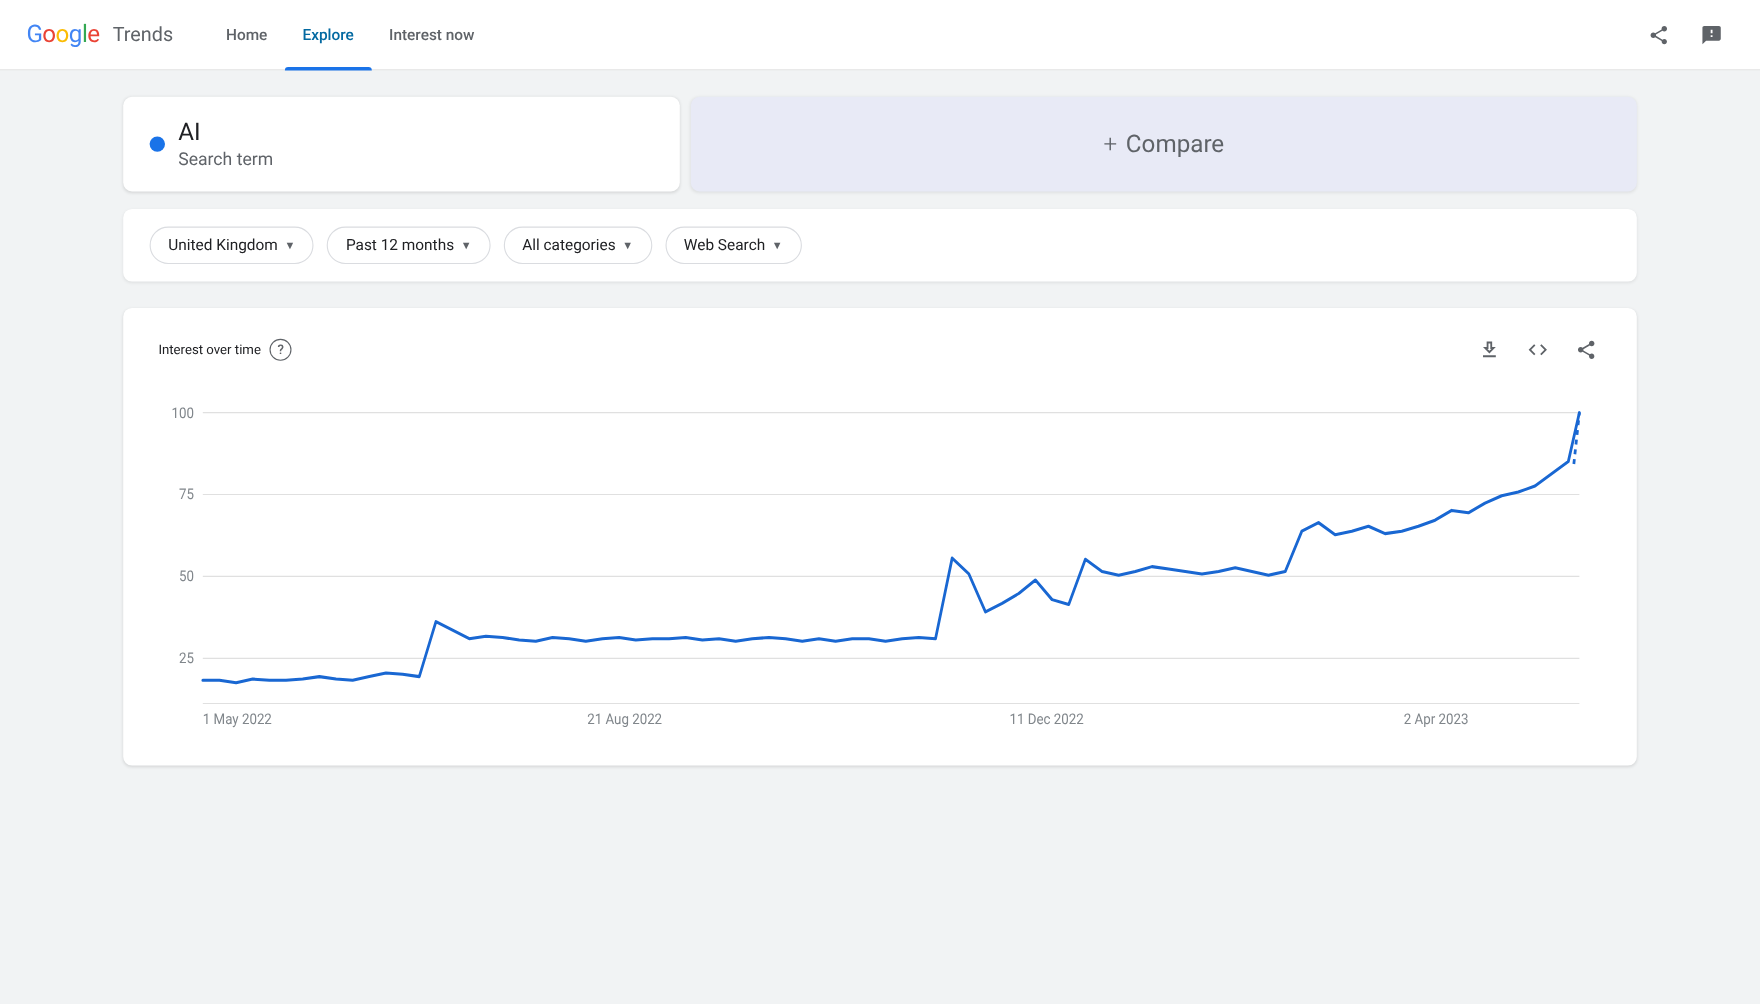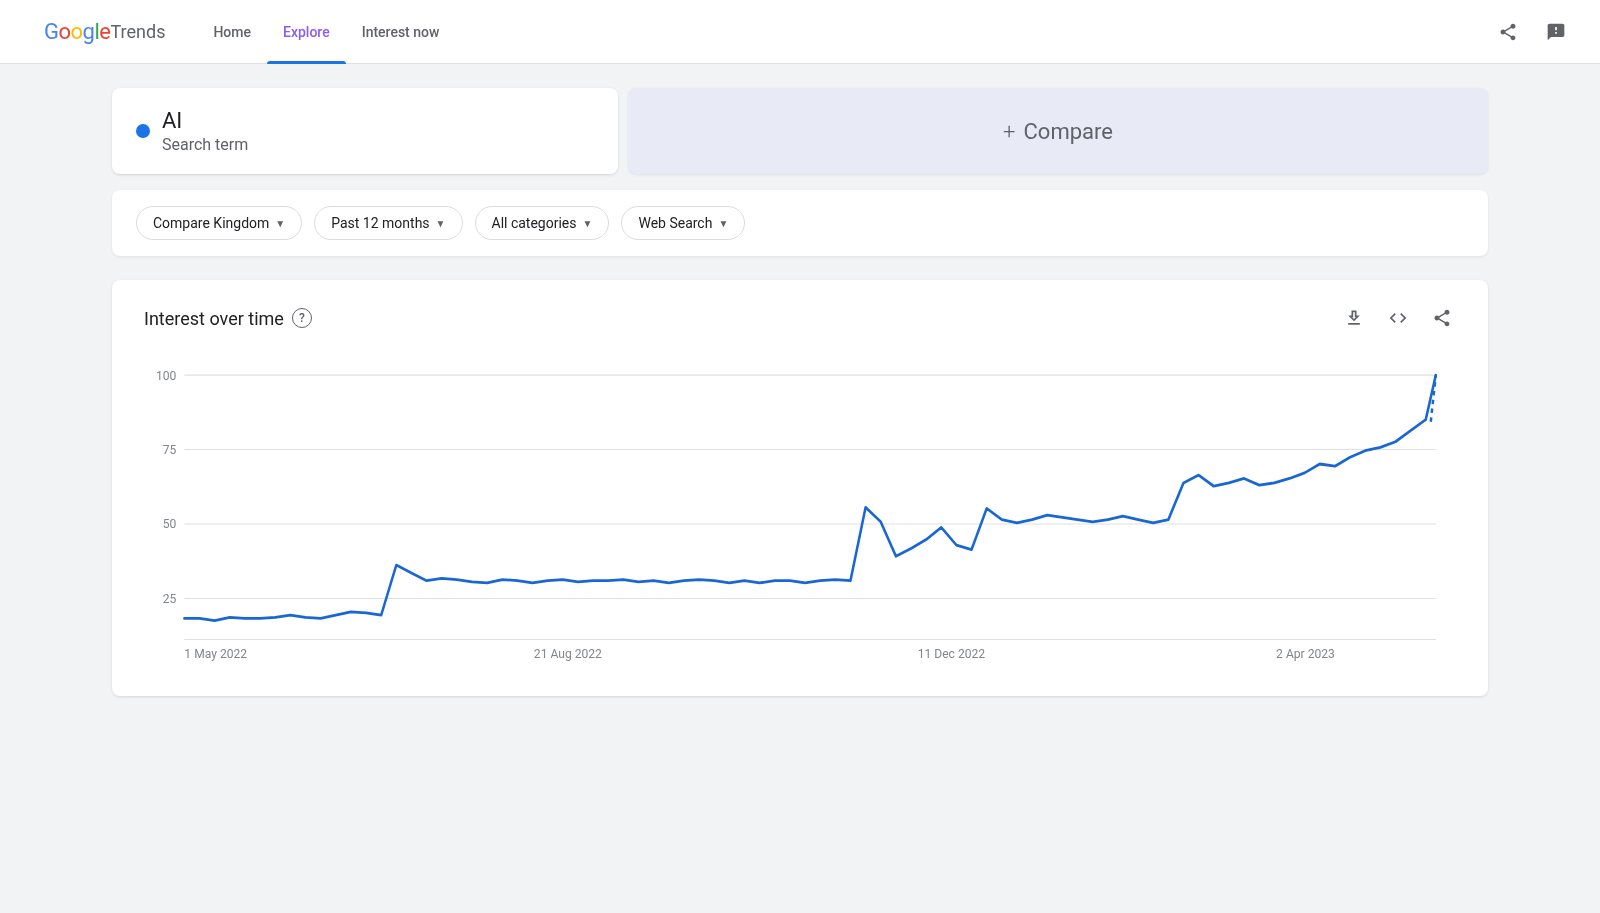--- a/index.html
+++ b/index.html
@@ -22,52 +22,51 @@
     }
     .logo-container {
       display: flex;
       align-items: center;
       margin-right: 32px;
     }
     .google-logo {
       font-size: 22px;
       font-weight: 400;
       letter-spacing: -0.5px;
-      margin-left: 20px;
     }
     .google-logo .g { color: #4285f4; }
     .google-logo .o1 { color: #ea4335; }
     .google-logo .o2 { color: #fbbc04; }
     .google-logo .g2 { color: #4285f4; }
     .google-logo .l { color: #34a853; }
     .google-logo .e { color: #ea4335; }
     .trends-label {
       font-size: 18px;
       color: #5f6368;
-      margin-left: 0;
+      margin-left: 12px;
       font-weight: 400;
     }
     .nav {
       display: flex;
       align-items: center;
       height: 64px;
     }
     .nav-item {
       padding: 0 16px;
       height: 64px;
       display: flex;
       align-items: center;
       font-size: 14px;
       color: #5f6368;
       cursor: pointer;
       position: relative;
       font-weight: 500;
     }
     .nav-item.active {
-      color: #8b5cf6;
+      color: #0369a1;
     }
     .nav-item.active::after {
       content: '';
       position: absolute;
       bottom: 0;
       left: 0;
       right: 0;
       height: 3px;
       background: #1a73e8;
       border-radius: 3px 3px 0 0;
@@ -199,21 +198,21 @@
       align-items: center;
       justify-content: space-between;
       margin-bottom: 32px;
     }
     .chart-title-group {
       display: flex;
       align-items: center;
       gap: 8px;
     }
     .chart-title {
-      font-size: 18px;
+      font-size: 12px;
       font-weight: 400;
       color: #202124;
     }
     .help-icon {
       width: 20px;
       height: 20px;
       border-radius: 50%;
       border: 1.5px solid #5f6368;
       display: flex;
       align-items: center;
@@ -290,21 +289,21 @@
       </div>
     </div>
     <div class="compare-card">
       <span class="compare-plus">+</span>
       <span class="compare-label">Compare</span>
     </div>
   </div>
 
   <div class="filter-bar">
     <button class="filter-btn">
-      <span>Compare Kingdom</span>
+      <span>United Kingdom</span>
       <span class="filter-chevron">▼</span>
     </button>
     <button class="filter-btn">
       <span>Past 12 months</span>
       <span class="filter-chevron">▼</span>
     </button>
     <button class="filter-btn">
       <span>All categories</span>
       <span class="filter-chevron">▼</span>
     </button>

